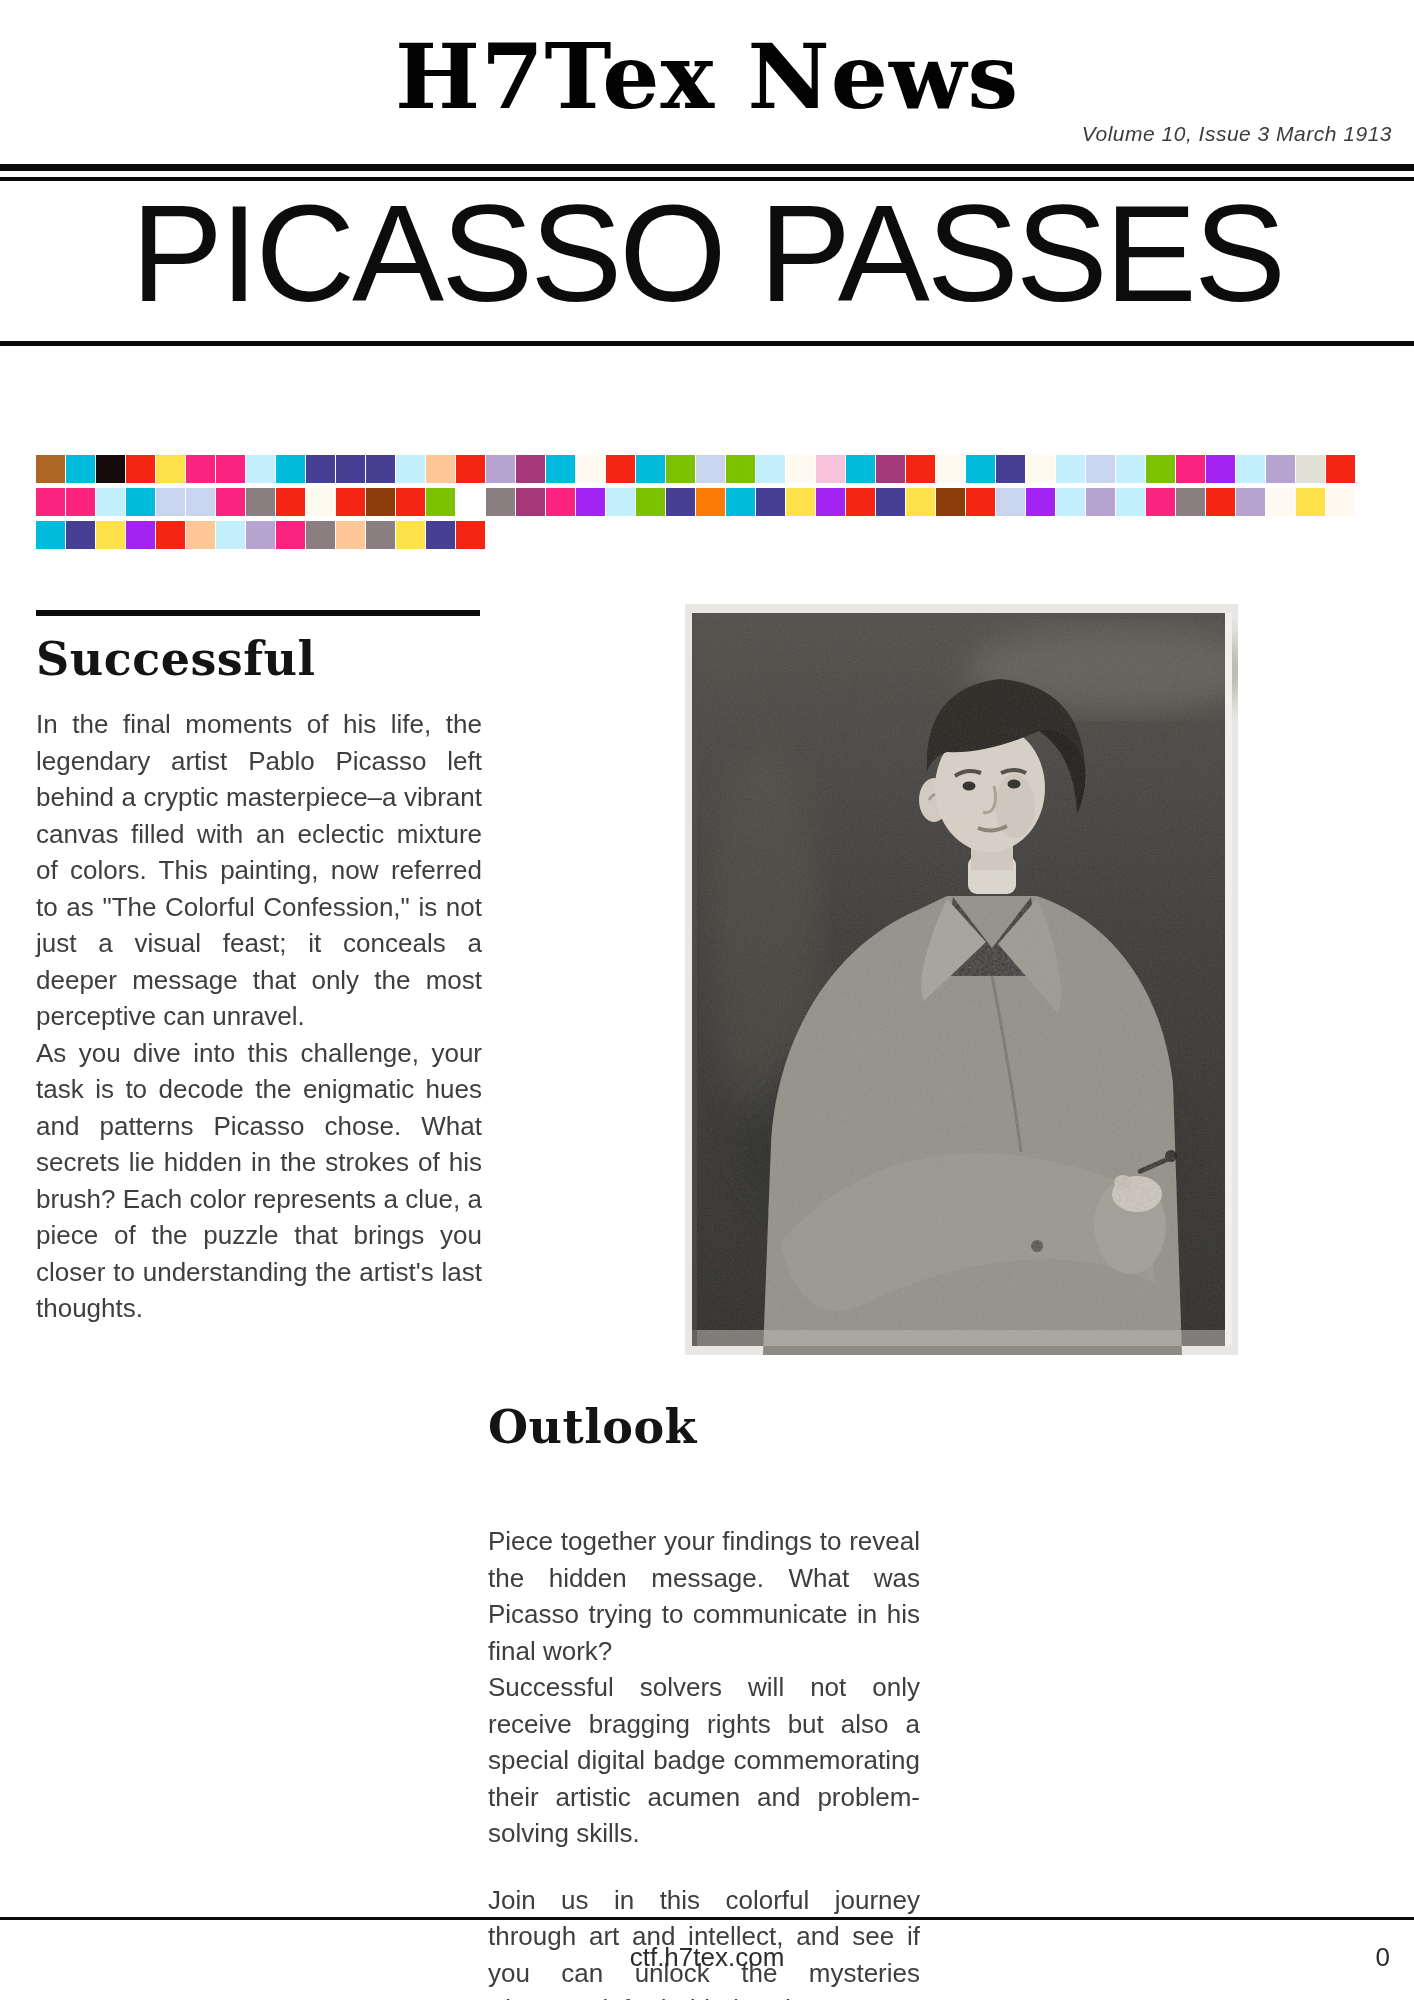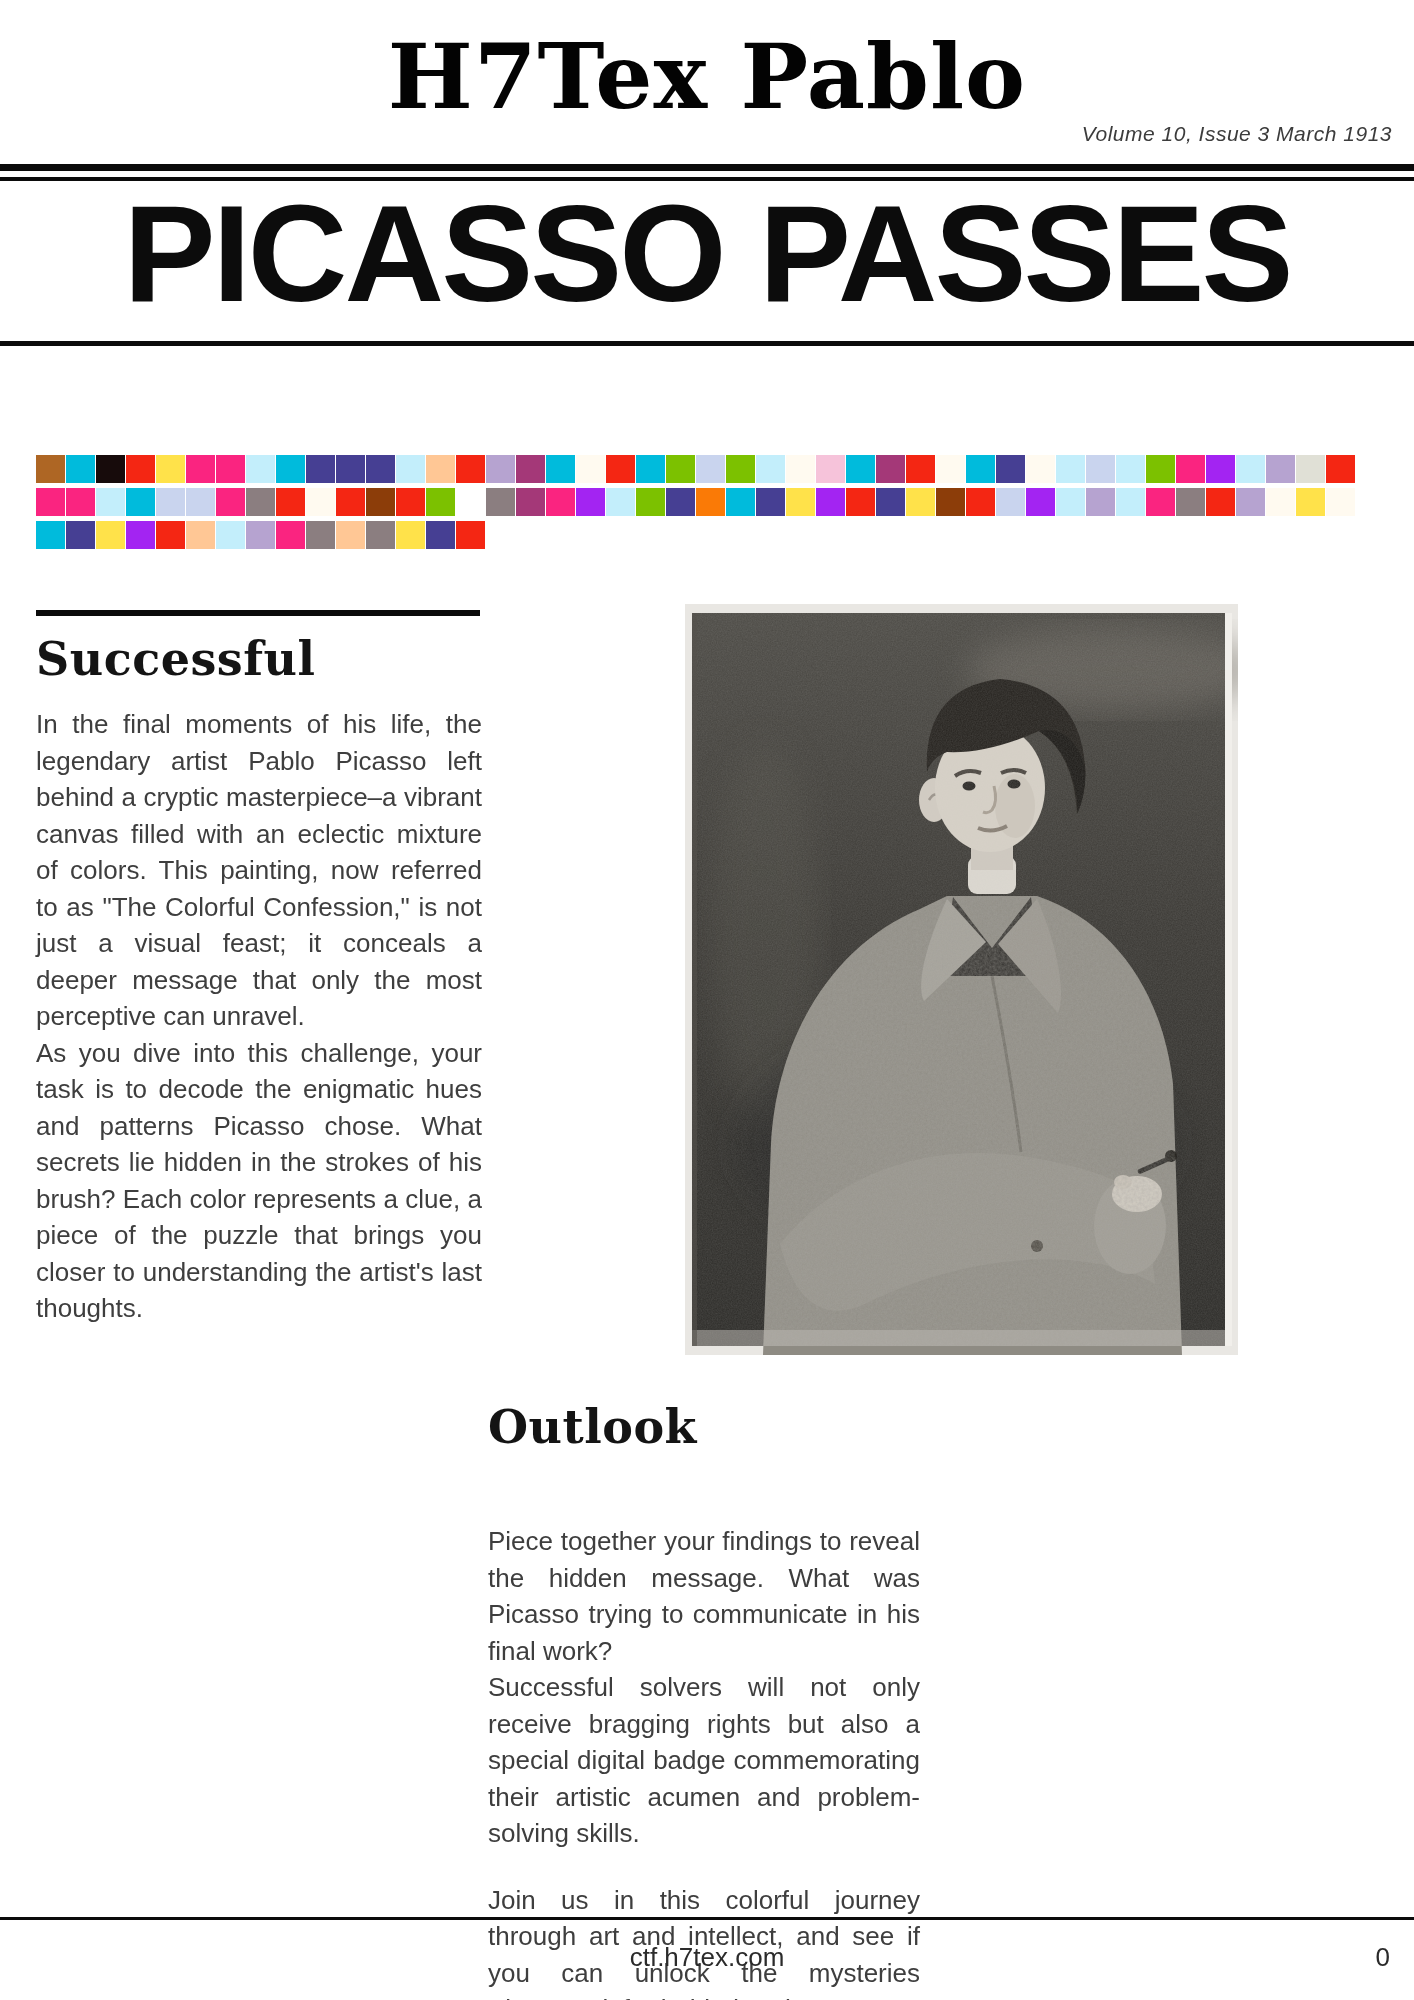--- a/index.html
+++ b/index.html
@@ -20,21 +20,21 @@
     position:absolute; top:122px; right:22px;
     font-size:21px; color:#3c3c3c; letter-spacing:.5px;font-style:italic;
   }
   .rule { position:absolute; left:0; width:100%; background:#0b0b0b; }
   .rule-thick1 { top:164px; height:7px; }
   .rule-thin1  { top:177px; height:4px; }
   .rule-under-headline { top:341px; height:5px; }
   
   .headline {
     position:absolute; top:178px; left:0; width:100%;
-    text-align:center; font-weight:700; font-size:138px; line-height:1.1;
+    text-align:center; font-weight:400; font-size:138px; line-height:1.1;
     letter-spacing:-3px; color:#0c0c0c; white-space:nowrap;
   }
   .subheadline {
     position:absolute; top:362px; left:0; width:100%;
     text-align:center; font-weight:700; font-size:58px; line-height:1.2;
     letter-spacing:0px; color:#0c0c0c; white-space:nowrap;
   }
   
   .color-strip { position:absolute; top:455px; left:36px; }
   .strip-row { display:flex; gap:1px; margin-bottom:5px; }
@@ -75,21 +75,21 @@
   .footer-page {
     position:absolute; top:1942px; right:24px;
     font-size:26px; color:#2b2b2b;
   }
 </style>
 </head>
 <body>
 
 <div class="page">
 
-  <div class="masthead-title">H7Tex Pablo</div>
+  <div class="masthead-title">H7Tex News</div>
   <div class="issue-line">Volume 10, Issue 3 March 1913</div>
   <div class="rule rule-thick1"></div>
   <div class="rule rule-thin1"></div>
 
   <div class="headline">PICASSO PASSES</div>
   <div class="rule rule-under-headline"></div>
 
   <div class="color-strip">
       <div class="strip-row">
         <div class="strip-block" style="background: rgb(174, 102, 36);"></div>

